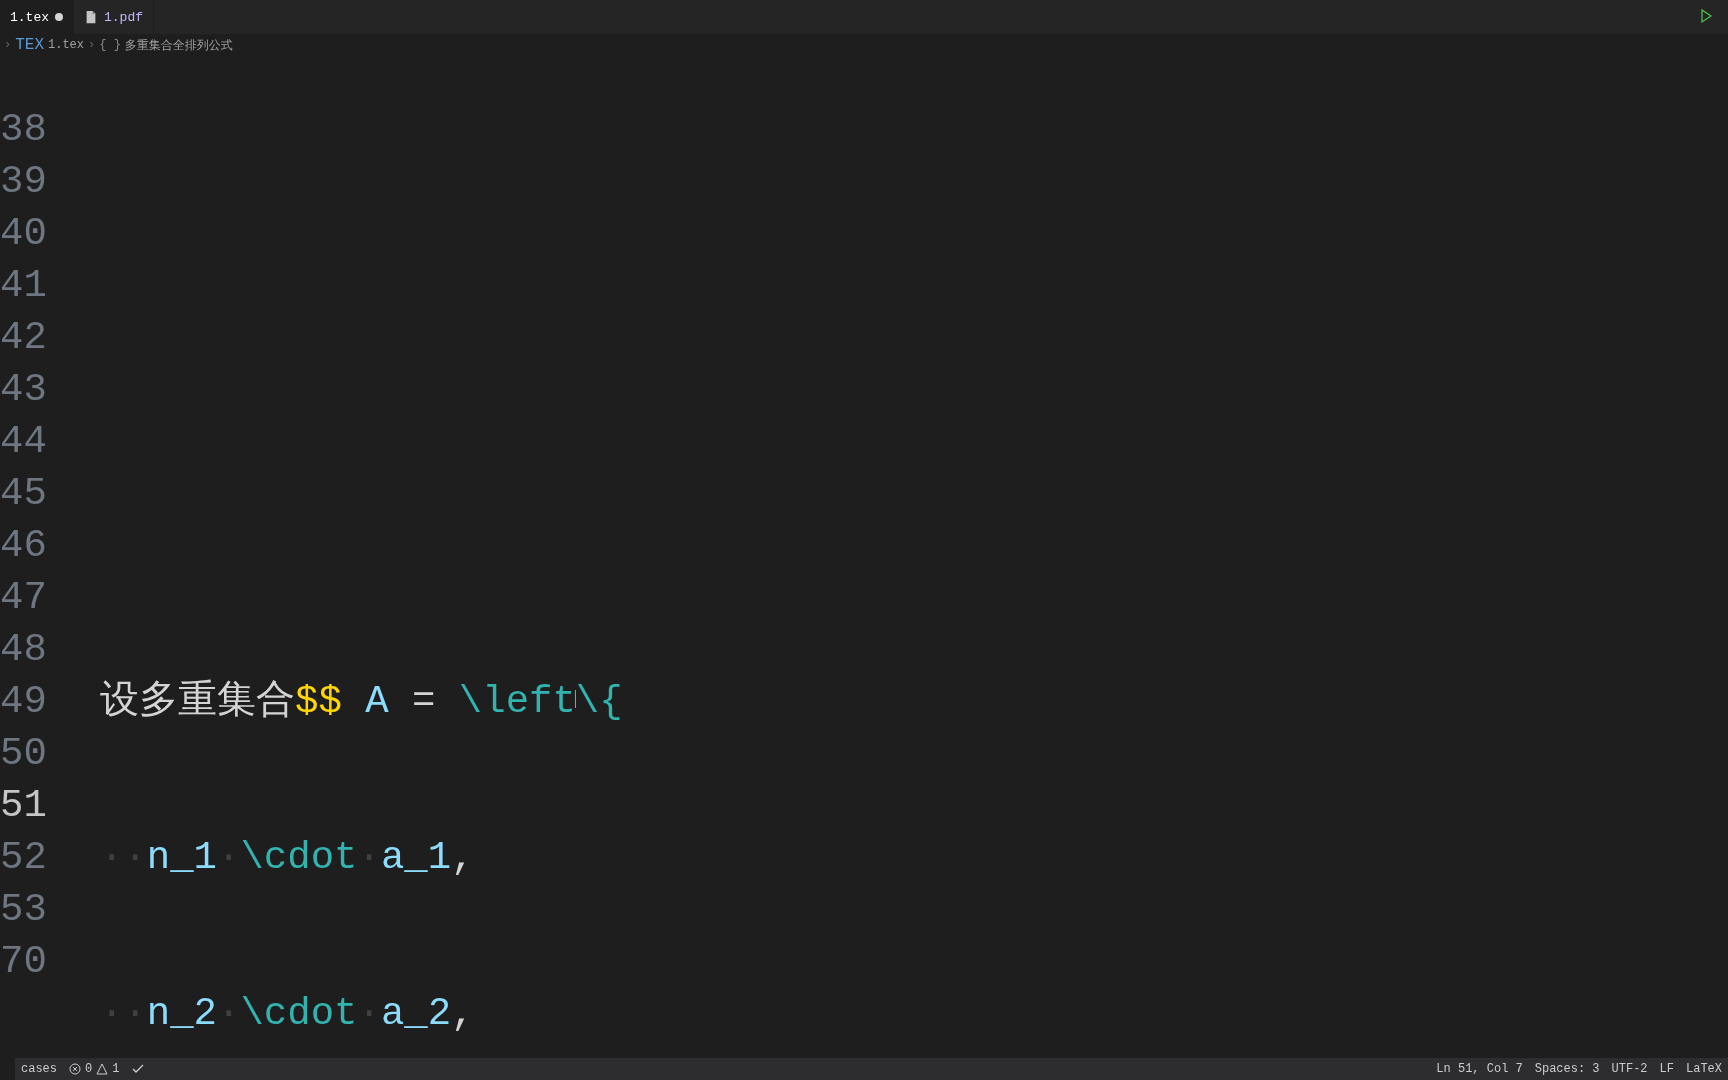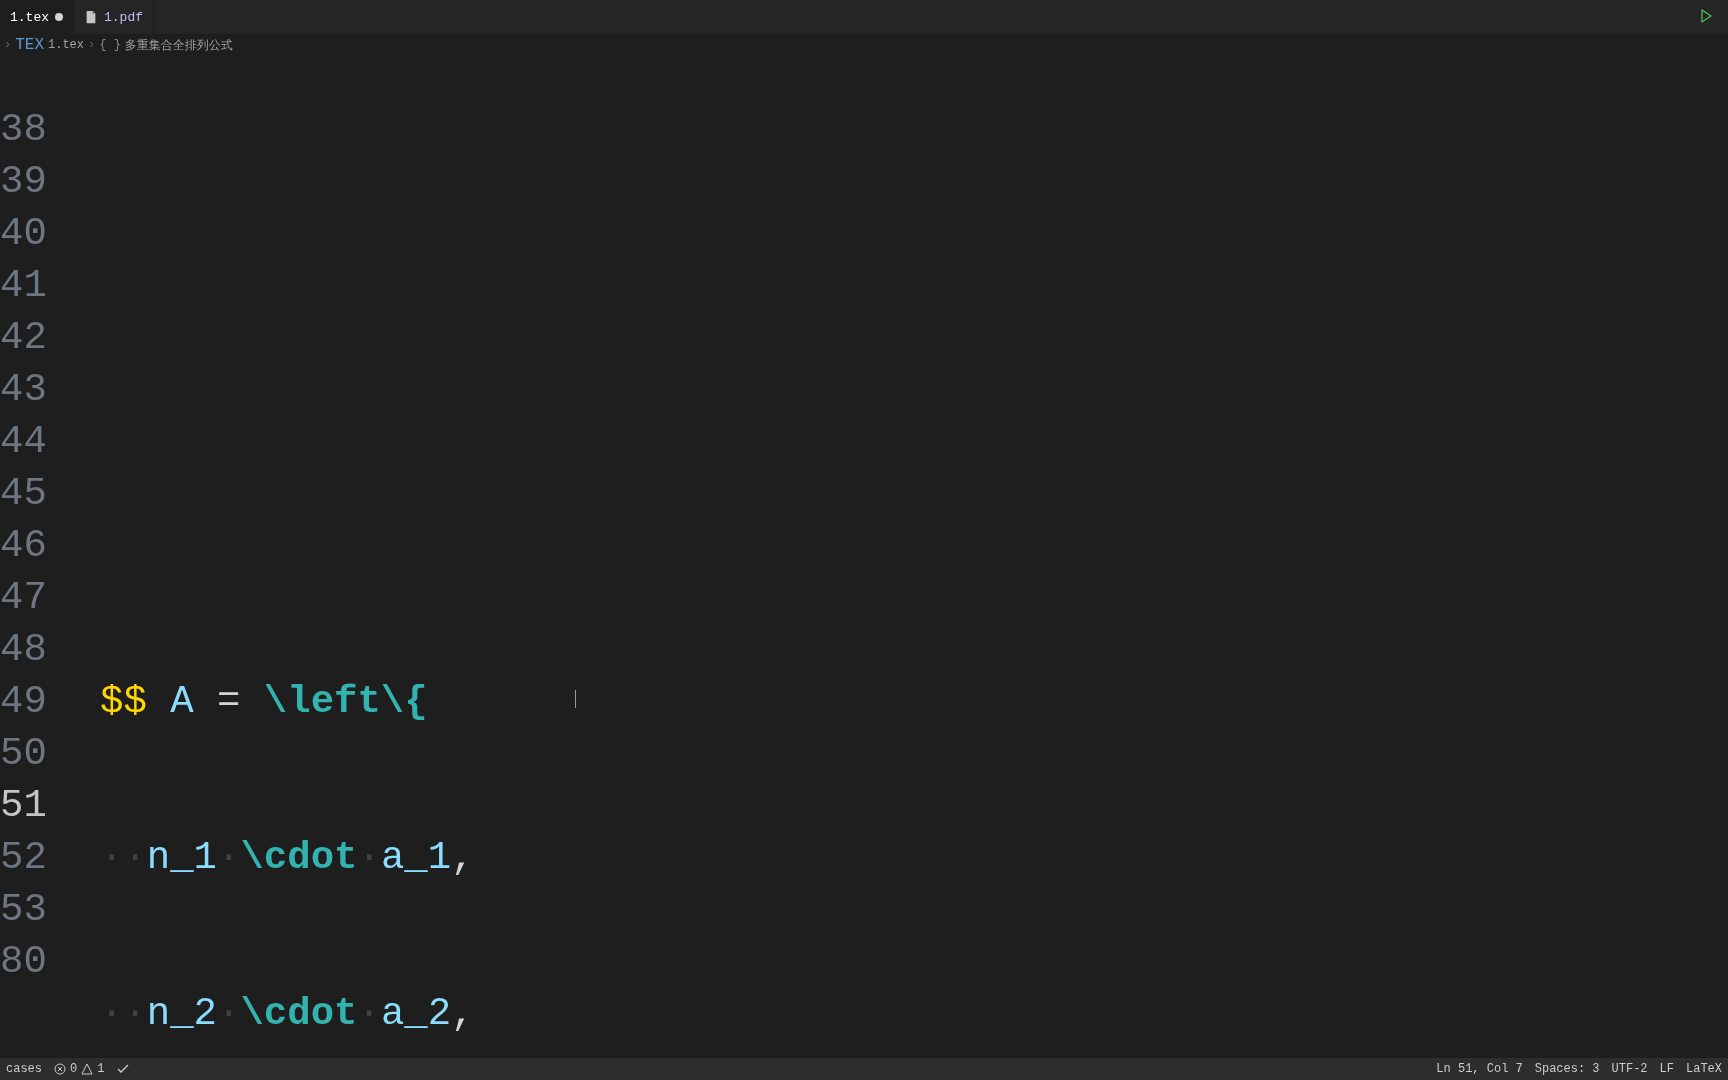--- a/index.html
+++ b/index.html
@@ -84,37 +84,37 @@
   flex: 1;
   font-size: 39px;
   line-height: 52px;
   white-space: pre;
   position: relative;
 }
 .line { height: 52px; display:flex; align-items:center;}
 .tk-text { color: #d4d4d4; }
 .tk-delim { color: #ffd602; }
 .tk-ident { color: #8cdcfe; }
-.tk-cmd { color: #32b3af; font-weight: bold; }
+.tk-cmd { color: #32b3af; }
 .dot { color: #404040; }
 .current-line-hl {
   color: #c5c5c5;
 }
 .text-cursor {
   position: absolute;
   left: 475px;
   top: 586px;
   width: 1px;
   height: 18px;
   background: #999;
 }
 .statusbar {
   position: absolute;
   bottom: 0;
-  left: 0;
+  left: 15px;
   right: 0;
   height: 22px;
   background: #2d2d30;
   display: flex;
   align-items: center;
   font-size: 12px;
   color: #cccccc;
   padding: 0 6px;
   justify-content: space-between;
   margin-top: 40px;
@@ -171,27 +171,27 @@
     <div class="line">44</div>
     <div class="line">45</div>
     <div class="line">46</div>
     <div class="line">47</div>
     <div class="line">48</div>
     <div class="line">49</div>
     <div class="line">50</div>
     <div class="line current-line-hl">51</div>
     <div class="line">52</div>
     <div class="line">53</div>
-    <div class="line">80</div>
+    <div class="line">70</div>
   </div>
   <div class="code">
     <div class="line"></div>
     <div class="line"></div>
     <div class="line"></div>
-    <div class="line"><span class="tk-delim">$$</span><span class="dot"> </span><span class="tk-ident">A</span><span class="dot"> </span><span class="tk-text">=</span><span class="dot"> </span><span class="tk-cmd">\left\{</span></div>
+    <div class="line"><span class="tk-text">设多重集合</span><span class="tk-delim">$$</span><span class="dot"> </span><span class="tk-ident">A</span><span class="dot"> </span><span class="tk-text">=</span><span class="dot"> </span><span class="tk-cmd">\left\{</span></div>
     <div class="line"><span class="dot">··</span><span class="tk-ident">n_1</span><span class="dot">·</span><span class="tk-cmd">\cdot</span><span class="dot">·</span><span class="tk-ident">a_1</span><span class="tk-text">,</span></div>
     <div class="line"><span class="dot">··</span><span class="tk-ident">n_2</span><span class="dot">·</span><span class="tk-cmd">\cdot</span><span class="dot">·</span><span class="tk-ident">a_2</span><span class="tk-text">,</span></div>
     
     
     
     
     
     
     
     

